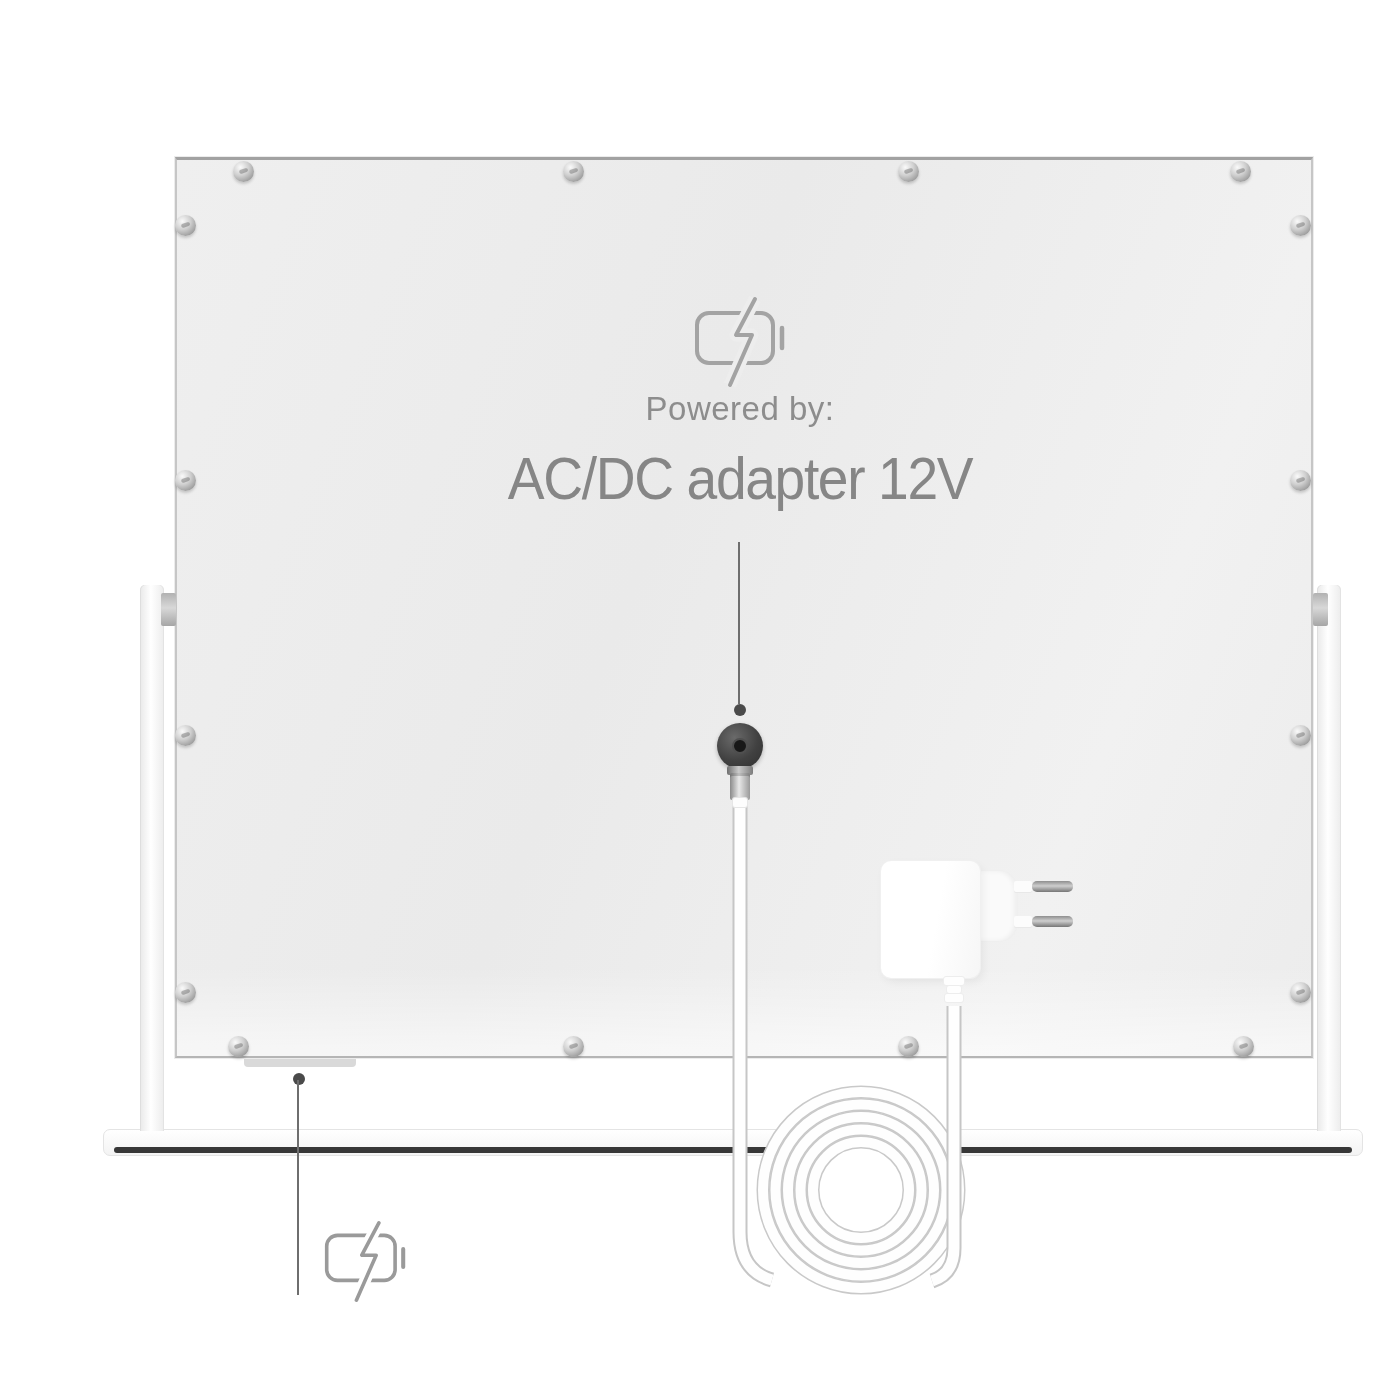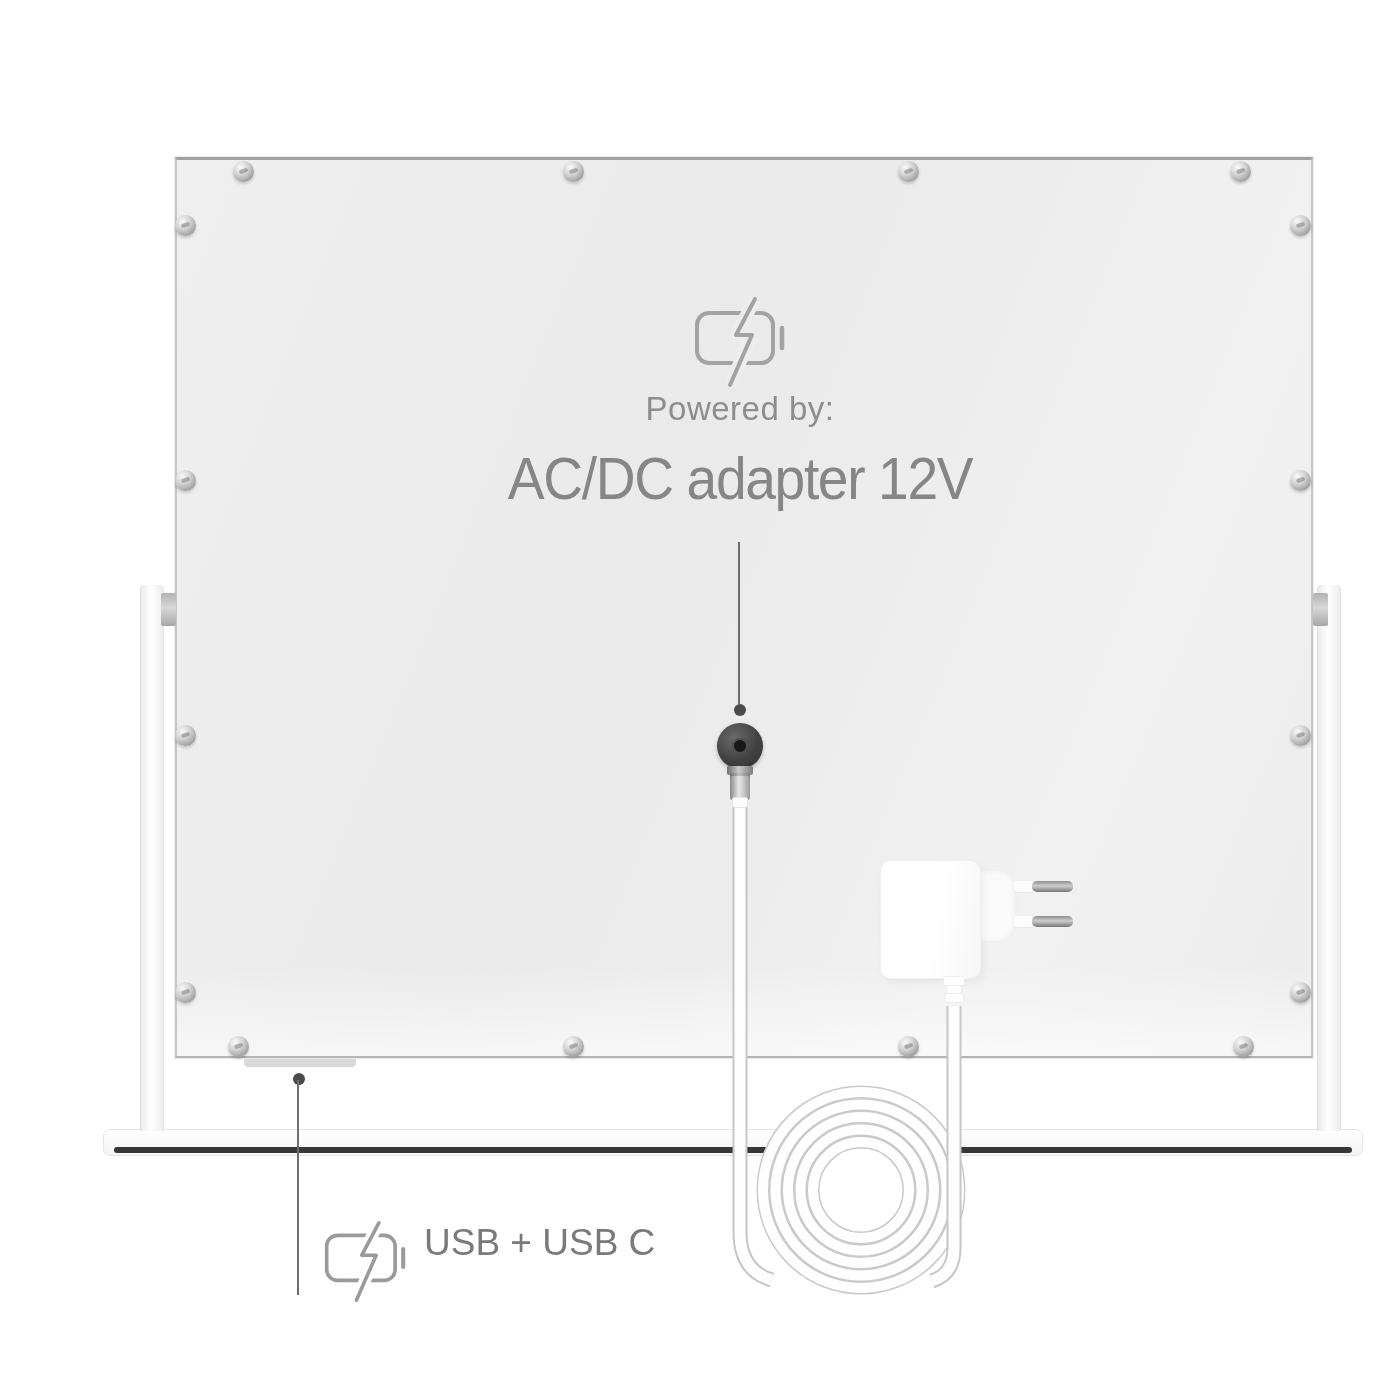--- a/index.html
+++ b/index.html
@@ -151,21 +151,20 @@
   <div class="abs adapter-label">AC/DC adapter 12V</div>
   <div class="abs leader leader-top"></div>
   <div class="abs dot dot-top"></div>
 
   <div class="abs dot dot-bottom"></div>
   <div class="abs leader leader-bottom"></div>
   <svg class="abs icon-bottom" viewBox="0 0 110 92">
     <use href="#battery-bolt"></use>
   </svg>
   <div class="abs usb-label">
-    <div>USB + USB C</div>
   </div>
 
 <div class="screw" style="left: 204.5px; top: 160.5px;"></div>
     <div class="screw" style="left: 534.5px; top: 160.5px;"></div>
     <div class="screw" style="left: 869.5px; top: 160.5px;"></div>
     <div class="screw" style="left: 1201.5px; top: 160.5px;"></div>
     <div class="screw" style="left: 199.5px; top: 1035.5px;"></div>
     <div class="screw" style="left: 534.5px; top: 1035.5px;"></div>
     <div class="screw" style="left: 869.5px; top: 1035.5px;"></div>
     <div class="screw" style="left: 1204.5px; top: 1035.5px;"></div>

